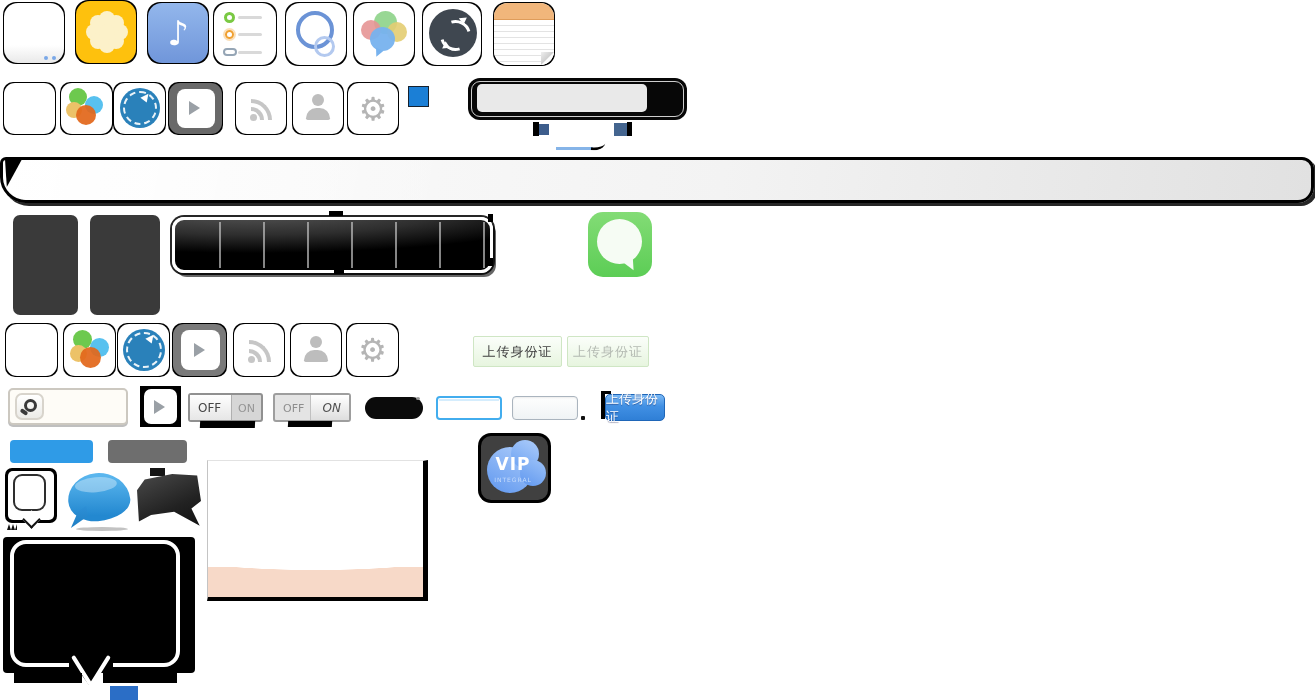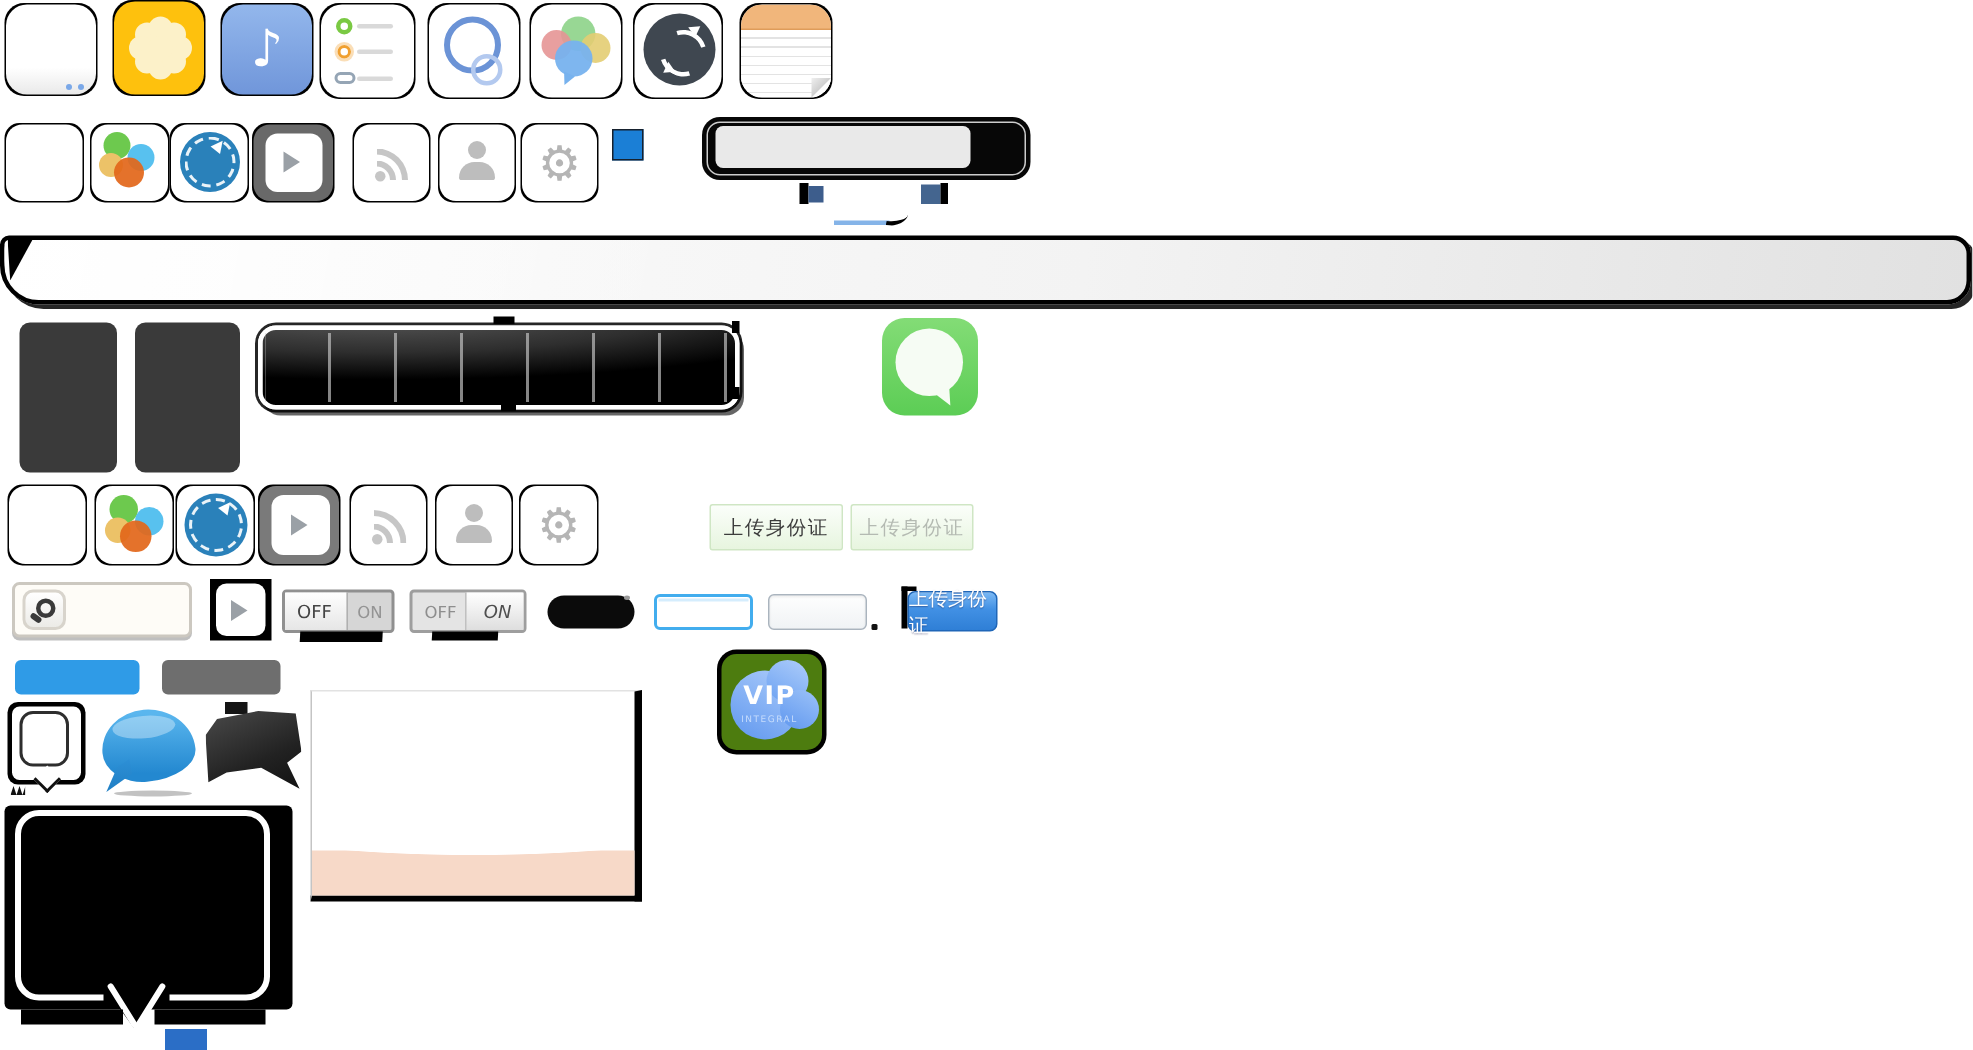--- a/index.html
+++ b/index.html
@@ -335,21 +335,21 @@
   <span class="abs" style="left:76px;top:527px;width:52px;height:4px;border-radius:50%;background:rgba(120,120,120,.45);"></span>
 
   <span class="abs" style="left:150px;top:468px;width:15px;height:8px;background:#151515;"></span>
   <div class="abs" style="left:137px;top:474px;width:64px;height:54px;background:linear-gradient(155deg,#4a4a4a 0%,#222 60%,#111 100%);clip-path:polygon(12% 10%,55% 0,94% 3%,100% 50%,85% 64%,98% 96%,58% 70%,22% 76%,3% 88%,0 30%);"></div>
 
   <div class="panel">
     <span class="panel-pink"></span>
   </div>
 
   <div class="abs" style="left:478px;top:433px;width:73px;height:70px;background:#000;border-radius:13px;">
-    <span class="abs" style="inset:3px;background:#4d7c0f;border-radius:10px;overflow:hidden;">
+    <span class="abs" style="inset:3px;background:#404040;border-radius:10px;overflow:hidden;">
       <span class="dot" style="left:6px;top:11px;width:46px;height:46px;background:linear-gradient(210deg,#aecdfa,#5f97ef);"></span>
       <span class="dot" style="left:30px;top:4px;width:28px;height:28px;background:linear-gradient(210deg,#aecdfa,#6ba1f2);"></span>
       <span class="dot" style="left:39px;top:24px;width:26px;height:26px;background:linear-gradient(210deg,#9cc2f8,#5f97ef);"></span>
       <span class="abs" style="left:4px;top:18px;width:56px;text-align:center;color:#fff;font-size:17px;font-weight:bold;letter-spacing:1px;">VIP</span>
       <span class="abs" style="left:2px;top:40px;width:60px;text-align:center;color:#c6dcfc;font-size:6px;letter-spacing:1px;">INTEGRAL</span>
     </span>
   </div>
 
   <div class="bigb">
     <span class="bigb-cover"></span>

